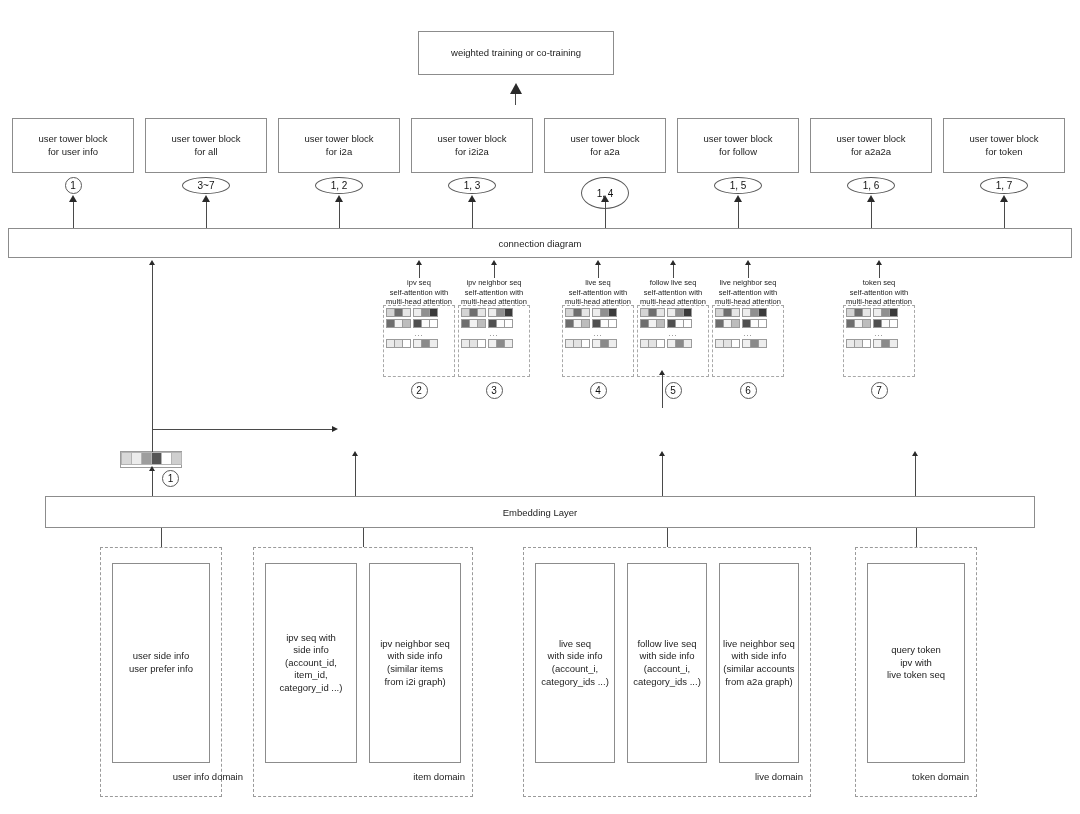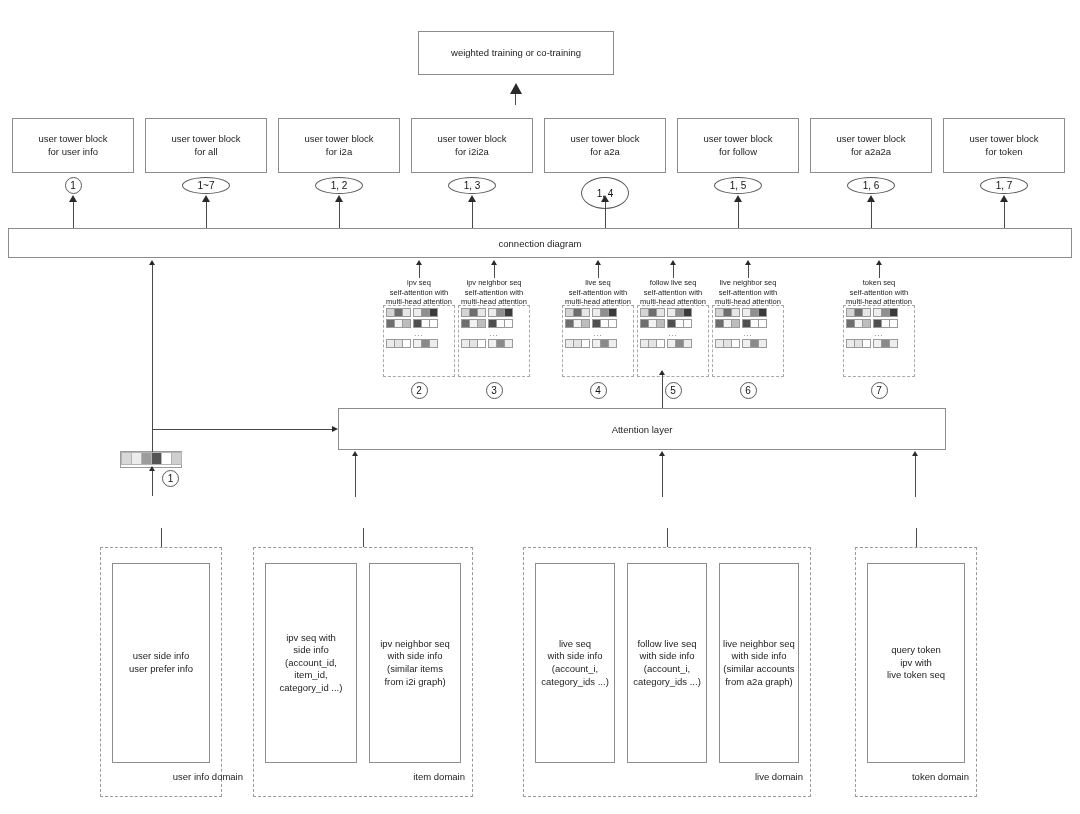--- a/index.html
+++ b/index.html
@@ -190,21 +190,21 @@
       </div>
       <div class="vline" style="left: 73px; top: 197px; height: 31px;"></div>
       <div class="arrow-up" style="left: 69px; top: 195px;"></div>
       <div class="box tower" style="left: 145px; top: 118px; width: 122px; height: 55px;">
         <span class="lines">
           <span>user tower block</span>
           <span>for all</span>
         </span>
       </div>
       <div class="badge" style="left: 182px; top: 177px; width: 48px; height: 17px; border-radius: 50%;">
-        <span>1~7</span>
+        <span>3~7</span>
       </div>
       <div class="vline" style="left: 206px; top: 197px; height: 31px;"></div>
       <div class="arrow-up" style="left: 202px; top: 195px;"></div>
       <div class="box tower" style="left: 278px; top: 118px; width: 122px; height: 55px;">
         <span class="lines">
           <span>user tower block</span>
           <span>for i2a</span>
         </span>
       </div>
       <div class="badge" style="left: 315px; top: 177px; width: 48px; height: 17px; border-radius: 50%;">
@@ -563,23 +563,20 @@
           </div>
         </div>
       </div>
       <div class="badge" style="left: 870.5px; top: 382px; width: 17px; height: 17px;">
         <span>7</span>
       </div>
       <div class="vline" style="left: 879px; top: 262px; height: 16px;"></div>
       <div class="arrow-up small" style="left: 876px; top: 260px;"></div>
     </div>
 
-  <div class="bar" style="left:338px;top:408px;width:608px;height:42px;">
-    <span>Attention layer</span>
-  </div>
 
   <div class="estrip" id="user-embedding-strip" style="left:120px;top:451px;height:17px;">
       <div class="cell" style="background: rgb(216, 216, 216);"></div>
       <div class="cell" style="background: rgb(236, 236, 236);"></div>
       <div class="cell" style="background: rgb(157, 157, 157);"></div>
       <div class="cell" style="background: rgb(85, 85, 85);"></div>
       <div class="cell" style="background: rgb(255, 255, 255);"></div>
       <div class="cell" style="background: rgb(207, 207, 207);"></div>
     </div>
   <div class="badge" style="left:162px;top:470px;width:17px;height:17px;">
@@ -597,20 +594,23 @@
   <div class="vline" style="left:355px;top:455px;height:42px;"></div>
   <div class="arrow-up small" style="left:352px;top:451px;"></div>
   <div class="vline" style="left:662px;top:455px;height:42px;"></div>
   <div class="arrow-up small" style="left:659px;top:451px;"></div>
   <div class="vline" style="left:915px;top:455px;height:42px;"></div>
   <div class="arrow-up small" style="left:912px;top:451px;"></div>
 
   <div class="vline" style="left:662px;top:374px;height:34px;"></div>
   <div class="arrow-up small" style="left:659px;top:370px;"></div>
 
+  <div class="bar" style="left:45px;top:496px;width:990px;height:32px;">
+    <span>Embedding Layer</span>
+  </div>
 
   <div id="domain-row">
       <div class="domain" style="left: 100px; top: 547px; width: 122px; height: 250px;"></div>
       <div class="domain-label" style="left: 214px; top: 771px; transform: translateX(-100%); margin-left: 29px;">user info domain</div>
       <div class="box dbox" style="left: 112px; top: 563px; width: 98px; height: 200px;">
         <span class="lines">
           <span>user side info</span>
           <span>user prefer info</span>
         </span>
       </div>

